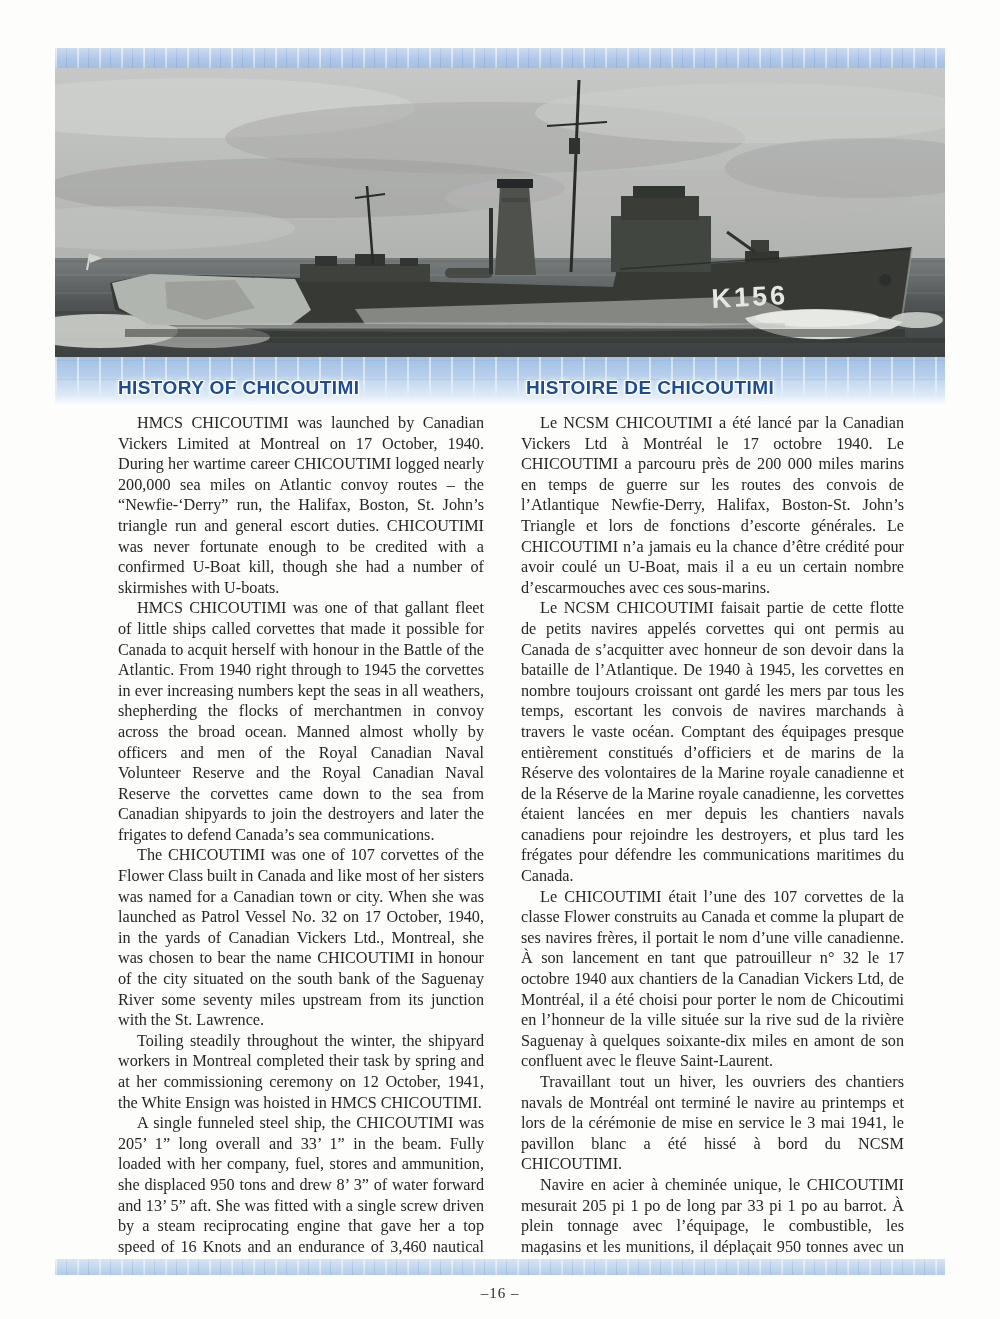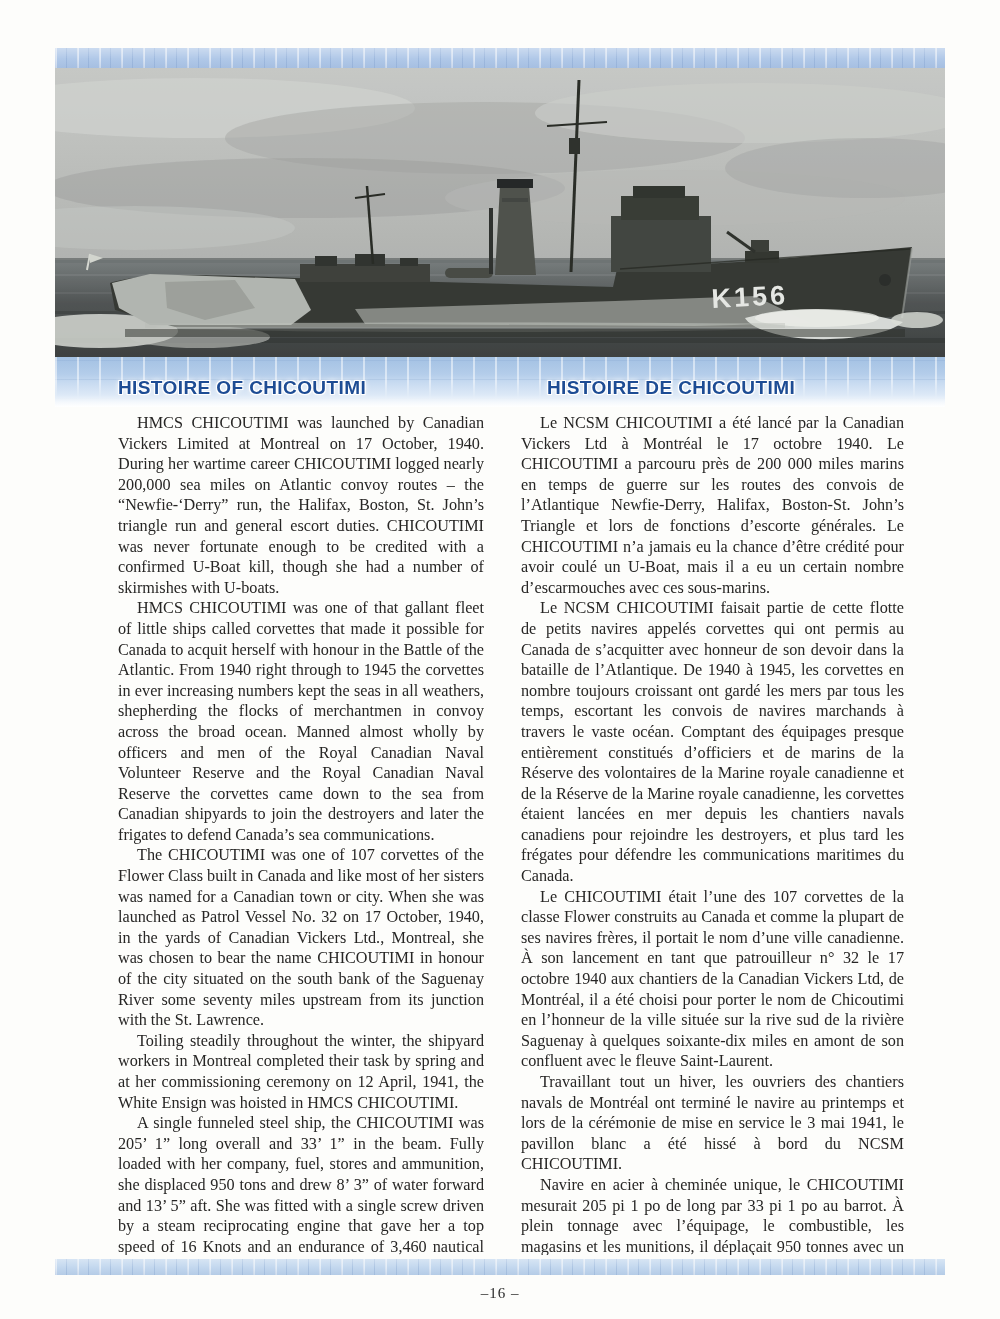--- a/index.html
+++ b/index.html
@@ -38,21 +38,21 @@
   .section-title{
     position:absolute;top:20px;
     font-family:"Liberation Sans","DejaVu Sans",sans-serif;
     font-weight:bold;font-size:19px;letter-spacing:.4px;color:#1d4c94;
     text-shadow:
       -1px -1px 0 #fff, 1px -1px 0 #fff, -1px 1px 0 #fff, 1px 1px 0 #fff,
       0 0 4px rgba(255,255,255,.95), 0 0 7px rgba(255,255,255,.8);
     white-space:nowrap;
   }
   .title-en{left:63px;}
-  .title-fr{left:492px;}
+  .title-fr{left:471px;}
   
   .columns{
     display:flex;box-sizing:border-box;
     padding:6px 0 4px 63px;height:852px;overflow:hidden;
   }
   .col{color:#272625;font-size:16.2px;line-height:20.6px;text-align:justify;
        hyphens:auto;-webkit-hyphens:auto;overflow:hidden;}
   .col p{margin:0;text-indent:19px;}
   .col-en{width:366px;}
   .col-fr{width:383px;margin-left:37px;}
@@ -147,30 +147,30 @@
         <ellipse cx="862" cy="252" rx="26" ry="8" fill="#dfe1da" opacity=".8"></ellipse>
         <rect x="90" y="255" width="640" height="5" fill="#b9bcb4" opacity=".4"></rect>
         <ellipse cx="420" cy="259" rx="320" ry="5" fill="#c8cbc3" opacity=".3"></ellipse>
         <rect x="70" y="261" width="780" height="8" fill="#23251f" opacity=".5"></rect>
         <rect x="0" y="0" width="890" height="289" fill="#9fb0c6" opacity=".05"></rect>
       </svg>
     </div>
 
     <div class="header-band">
       <div class="seams"></div>
-      <span class="section-title title-en">HISTOIRE OF CHICOUTIMI</span>
+      <span class="section-title title-en">HISTORY OF CHICOUTIMI</span>
       <span class="section-title title-fr">HISTOIRE DE CHICOUTIMI</span>
     </div>
 
     <div class="columns">
       <div class="col col-en" lang="en">
         <p>HMCS CHICOUTIMI was launched by Canadian Vickers Limited at Montreal on 17 October, 1940. During her wartime career CHICOUTIMI logged nearly 200,000 sea miles on Atlantic convoy routes – the “Newfie-‘Derry” run, the Halifax, Boston, St. John’s triangle run and general escort duties. CHICOUTIMI was never fortunate enough to be credited with a confirmed U-Boat kill, though she had a number of skirmishes with U-boats.</p>
         <p>HMCS CHICOUTIMI was one of that gallant fleet of little ships called corvettes that made it possible for Canada to acquit herself with honour in the Battle of the Atlantic. From 1940 right through to 1945 the corvettes in ever increasing numbers kept the seas in all weathers, shepherding the flocks of merchantmen in convoy across the broad ocean. Manned almost wholly by officers and men of the Royal Canadian Naval Volunteer Reserve and the Royal Canadian Naval Reserve the corvettes came down to the sea from Canadian shipyards to join the destroyers and later the frigates to defend Canada’s sea communications.</p>
         <p>The CHICOUTIMI was one of 107 corvettes of the Flower Class built in Canada and like most of her sisters was named for a Canadian town or city. When she was launched as Patrol Vessel No. 32 on 17 October, 1940, in the yards of Canadian Vickers Ltd., Montreal, she was chosen to bear the name CHICOUTIMI in honour of the city situated on the south bank of the Saguenay River some seventy miles upstream from its junction with the St. Lawrence.</p>
-        <p>Toiling steadily throughout the winter, the shipyard workers in Montreal completed their task by spring and at her commissioning ceremony on 12 April, 1941, the White Ensign was hoisted in HMCS CHICOUTIMI.</p>
+        <p>Toiling steadily throughout the winter, the shipyard workers in Montreal completed their task by spring and at her commissioning ceremony on 12 October, 1941, the White Ensign was hoisted in HMCS CHICOUTIMI.</p>
         <p>A single funneled steel ship, the CHICOUTIMI was 205’ 1” long overall and 33’ 1” in the beam. Fully loaded with her company, fuel, stores and ammunition, she displaced 950 tons and drew 8’ 3” of water forward and 13’ 5” aft. She was fitted with a single screw driven by a steam reciprocating engine that gave her a top speed of 16 Knots and an endurance of 3,460 nautical miles at 12 knots.</p>
       </div>
       <div class="col col-fr" lang="fr">
         <p>Le NCSM CHICOUTIMI a été lancé par la Canadian Vickers Ltd à Montréal le 17 octobre 1940. Le CHICOUTIMI a parcouru près de 200 000 miles marins en temps de guerre sur les routes des convois de l’Atlantique Newfie-Derry, Halifax, Boston-St. John’s Triangle et lors de fonctions d’escorte générales. Le CHICOUTIMI n’a jamais eu la chance d’être crédité pour avoir coulé un U-Boat, mais il a eu un certain nombre d’escarmouches avec ces sous-marins.</p>
         <p>Le NCSM CHICOUTIMI faisait partie de cette flotte de petits navires appelés corvettes qui ont permis au Canada de s’acquitter avec honneur de son devoir dans la bataille de l’Atlantique. De 1940 à 1945, les corvettes en nombre toujours croissant ont gardé les mers par tous les temps, escortant les convois de navires marchands à travers le vaste océan. Comptant des équipages presque entièrement constitués d’officiers et de marins de la Réserve des volontaires de la Marine royale canadienne et de la Réserve de la Marine royale canadienne, les corvettes étaient lancées en mer depuis les chantiers navals canadiens pour rejoindre les destroyers, et plus tard les frégates pour défendre les communications maritimes du Canada.</p>
         <p>Le CHICOUTIMI était l’une des 107 corvettes de la classe Flower construits au Canada et comme la plupart de ses navires frères, il portait le nom d’une ville canadienne. À son lancement en tant que patrouilleur n° 32 le 17 octobre 1940 aux chantiers de la Canadian Vickers Ltd, de Montréal, il a été choisi pour porter le nom de Chicoutimi en l’honneur de la ville située sur la rive sud de la rivière Saguenay à quelques soixante-dix miles en amont de son confluent avec le fleuve Saint-Laurent.</p>
         <p>Travaillant tout un hiver, les ouvriers des chantiers navals de Montréal ont terminé le navire au printemps et lors de la cérémonie de mise en service le 3 mai 1941, le pavillon blanc a été hissé à bord du NCSM CHICOUTIMI.</p>
         <p>Navire en acier à cheminée unique, le CHICOUTIMI mesurait 205 pi 1 po de long par 33 pi 1 po au barrot. À plein tonnage avec l’équipage, le combustible, les magasins et les munitions, il déplaçait 950 tonnes avec un tirant d’eau de 8 pi 3 po à l’avant et de 13 pi 5 po à</p>
       </div>
     </div>

